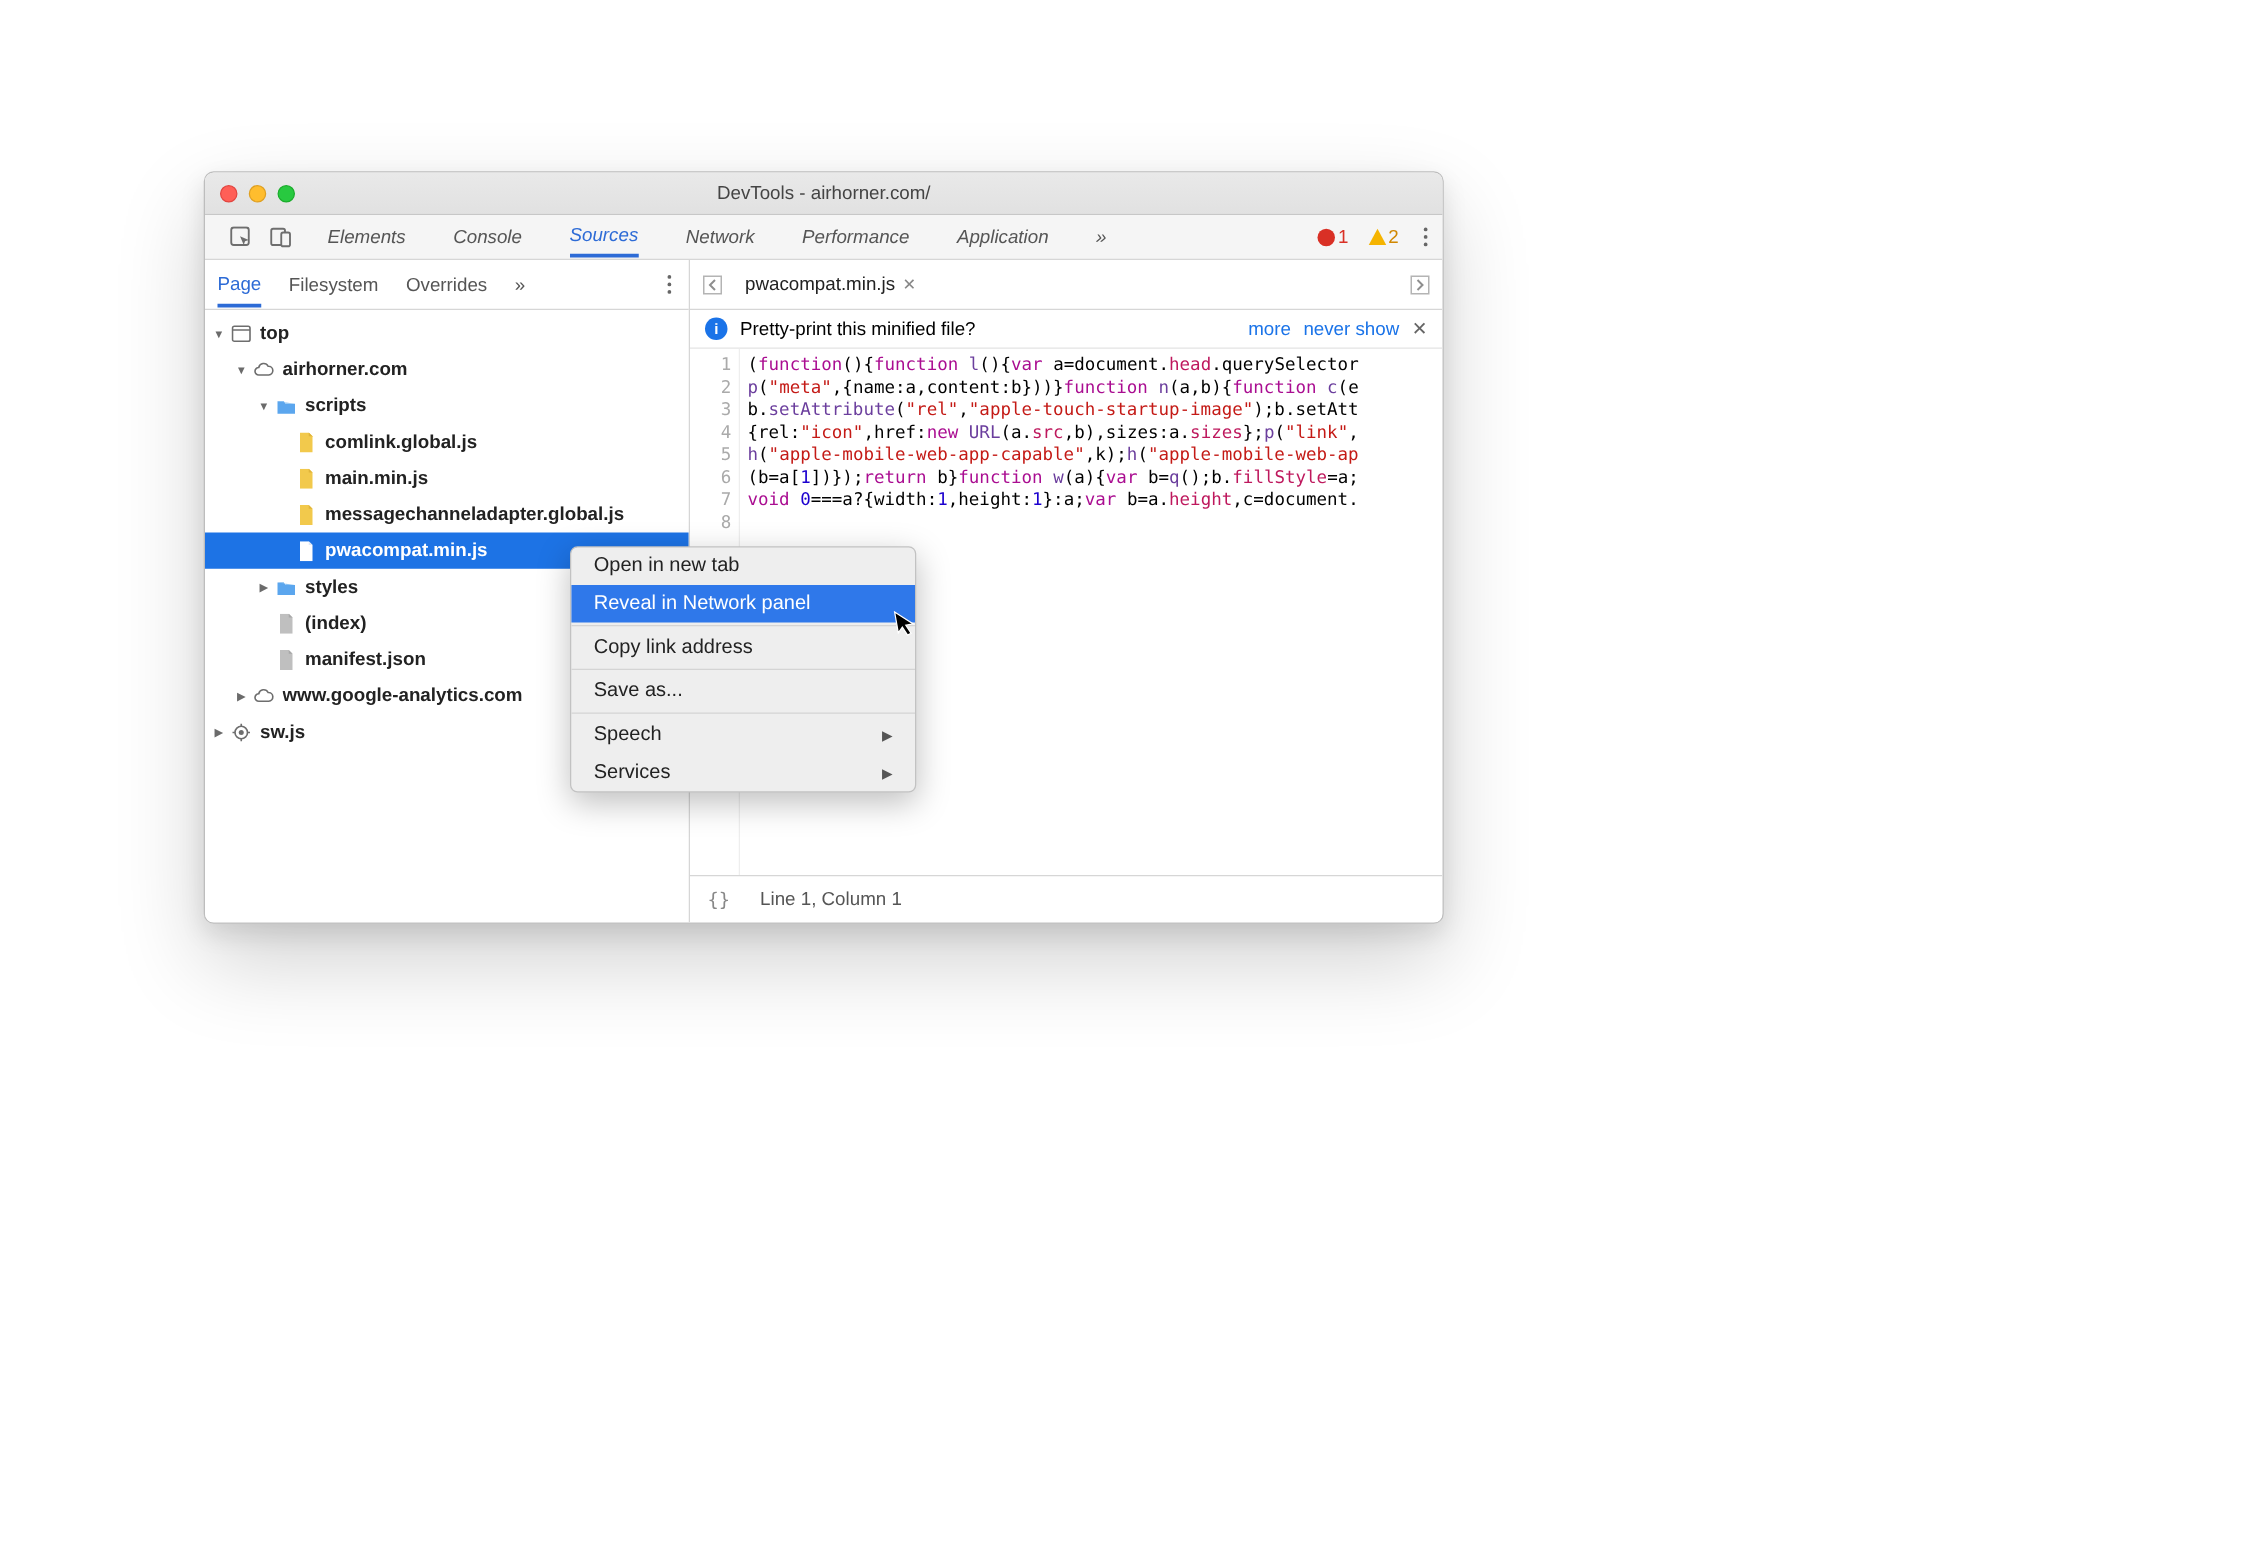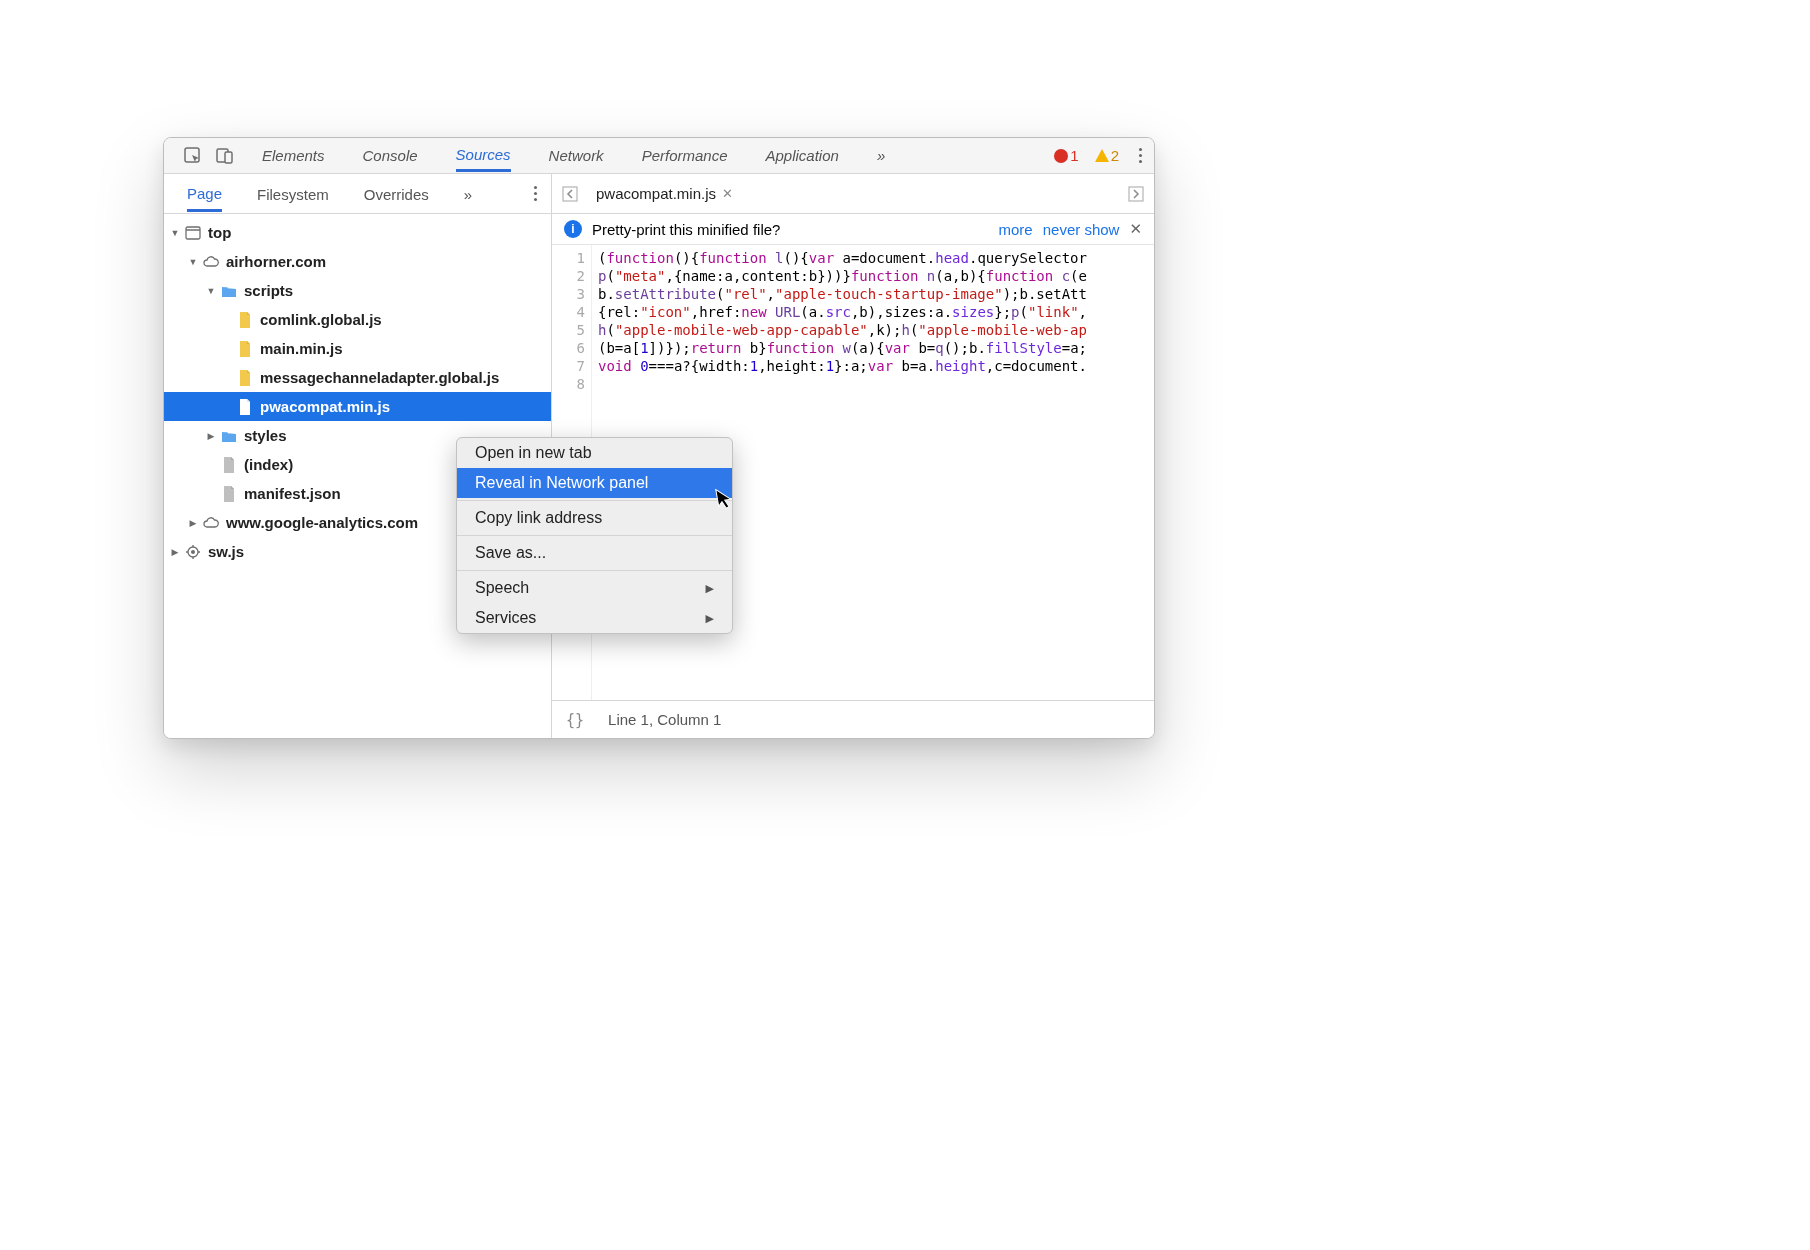--- a/index.html
+++ b/index.html
@@ -90,21 +90,21 @@
     height: 40px;
     border-bottom:1px solid #d6d6d6;
     display:flex;
     align-items:center;
     padding: 0 10px;
     font-size:15px;
     color:#555;
     gap:22px;
   }
   .sidebar-tabs .stab.active{color:#2d6bd6;border-bottom:3px solid #2d6bd6;padding-bottom:7px;margin-top:9px;}
-  .sidebar-tabs .stab{cursor:pointer;padding-bottom:7px;margin-top:9px;margin-left:13px;}
+  .sidebar-tabs .stab{cursor:pointer;padding-bottom:7px;margin-top:9px;}
   .sidebar-tabs .expand{margin-left:auto;}
   .tree {
     flex:1;
     overflow:auto;
     font-size:15px;
     color:#222;
     padding-top:4px;
   }
   .tree-row {
     display:flex;
@@ -154,21 +154,21 @@
     width:40px;border-right:1px solid #eee;background:#fff;text-align:right;color:#aaa;
     font-family: Menlo, Consolas, monospace;font-size:14px;line-height:18px;padding:4px 6px 4px 0;
   }
   .code{
     flex:1;
     font-family: Menlo, Consolas, monospace;font-size:14px;line-height:18px;padding:4px 0 4px 6px;
     white-space:nowrap;overflow:hidden;min-width:0;
   }
   .code .kw{color:#aa0d91;}
   .code .fn{color:#6b3e9d;}
-  .code .id{color:#6d28d9;margin-top:48px;}
+  .code .id{color:#be185d;margin-top:48px;}
   .code .str{color:#c41a16;}
   .code .num{color:#1c00cf;}
   .footer{
     height:38px;border-top:1px solid #d6d6d6;display:flex;align-items:center;padding:0 14px;font-size:15px;color:#555;gap:24px;
   }
   .footer .braces{color:#888;font-family:Menlo,monospace;}
   
   .ctxmenu{
     position:absolute;
     left:456px;
@@ -197,20 +197,28 @@
     color:#000;
     transform:rotate(-10deg);
   }
   svg.icon-svg{display:block;}
 </style>
 </head>
 <body>
 
 <div class="window">
 
+  <div class="titlebar">
+    <div class="traffic">
+      <span class="dot-close"></span>
+      <span class="dot-min"></span>
+      <span class="dot-max"></span>
+    </div>
+    <div class="title">DevTools - airhorner.com/</div>
+  </div>
 
   <div class="tabstrip">
     <div class="icon-group">
       <span>
         <svg class="icon-svg" width="18" height="18" viewBox="0 0 18 18">
             <rect x="1" y="1" width="14" height="14" rx="2" fill="none" stroke="#6e6e6e" stroke-width="1.5"></rect>
             <path d="M8 8 L15 11 L12 12 L11 15 Z" fill="#6e6e6e"></path>
           </svg>
       </span>
       <span>

